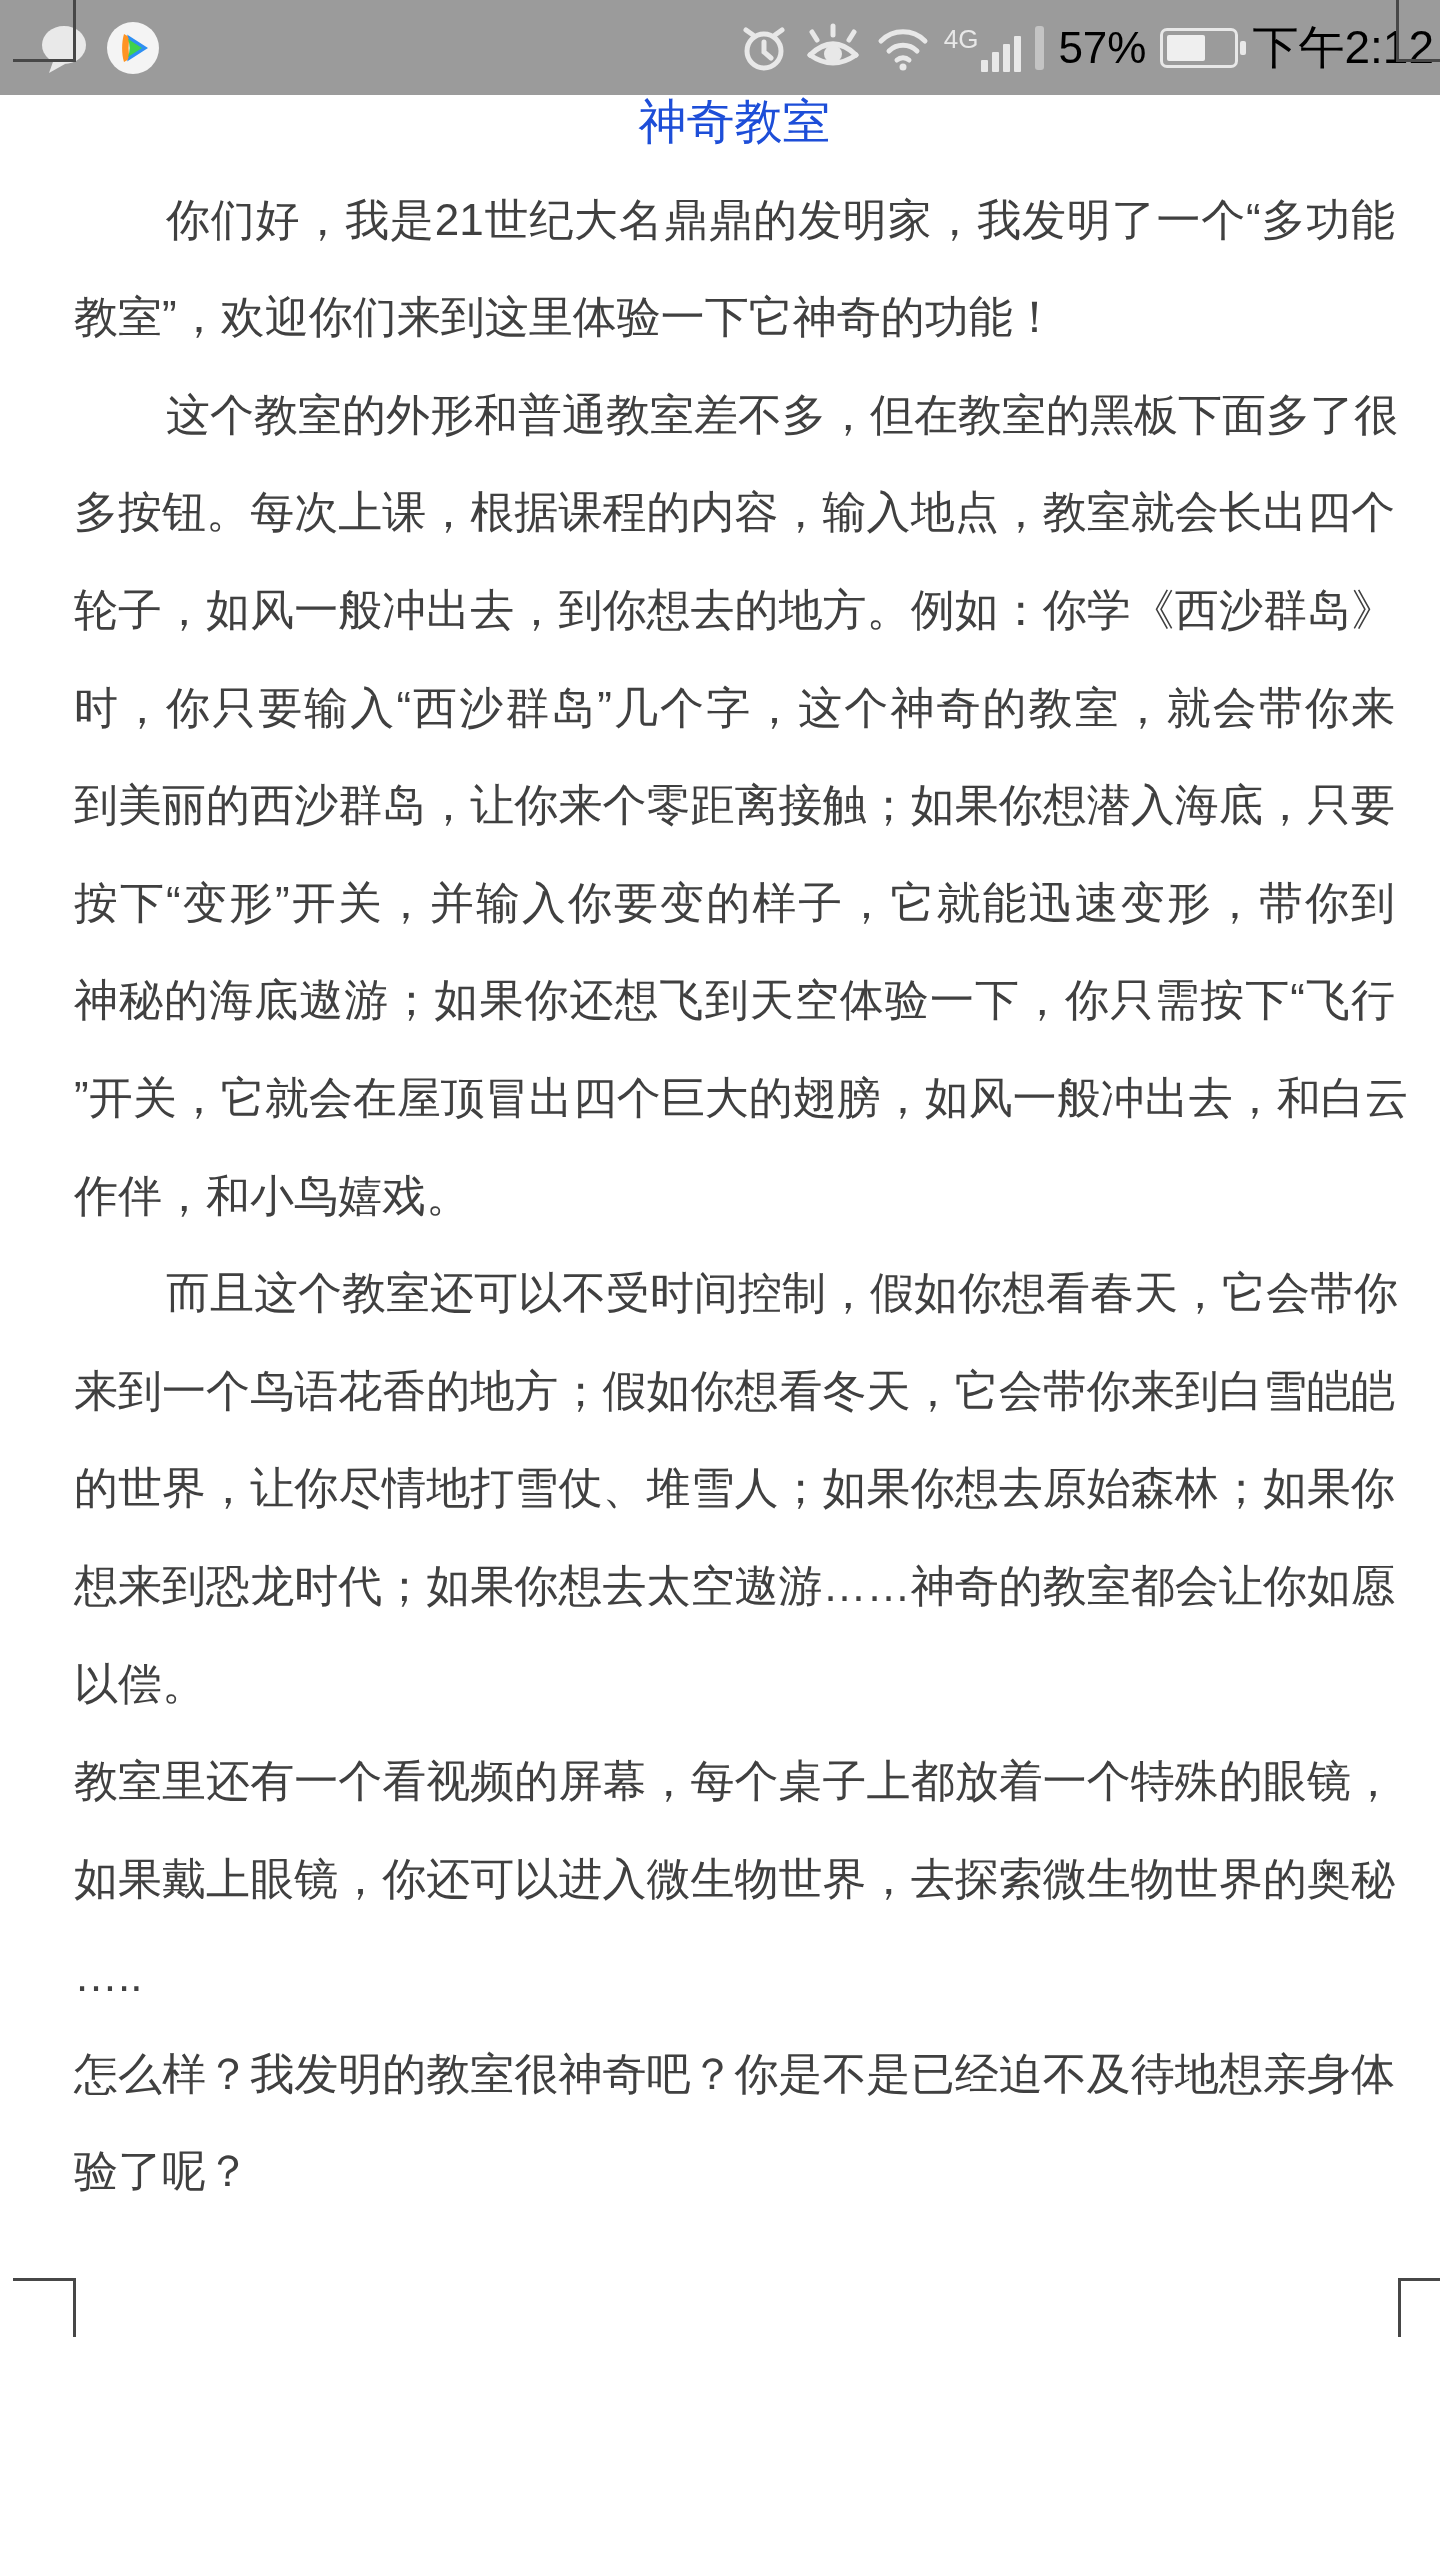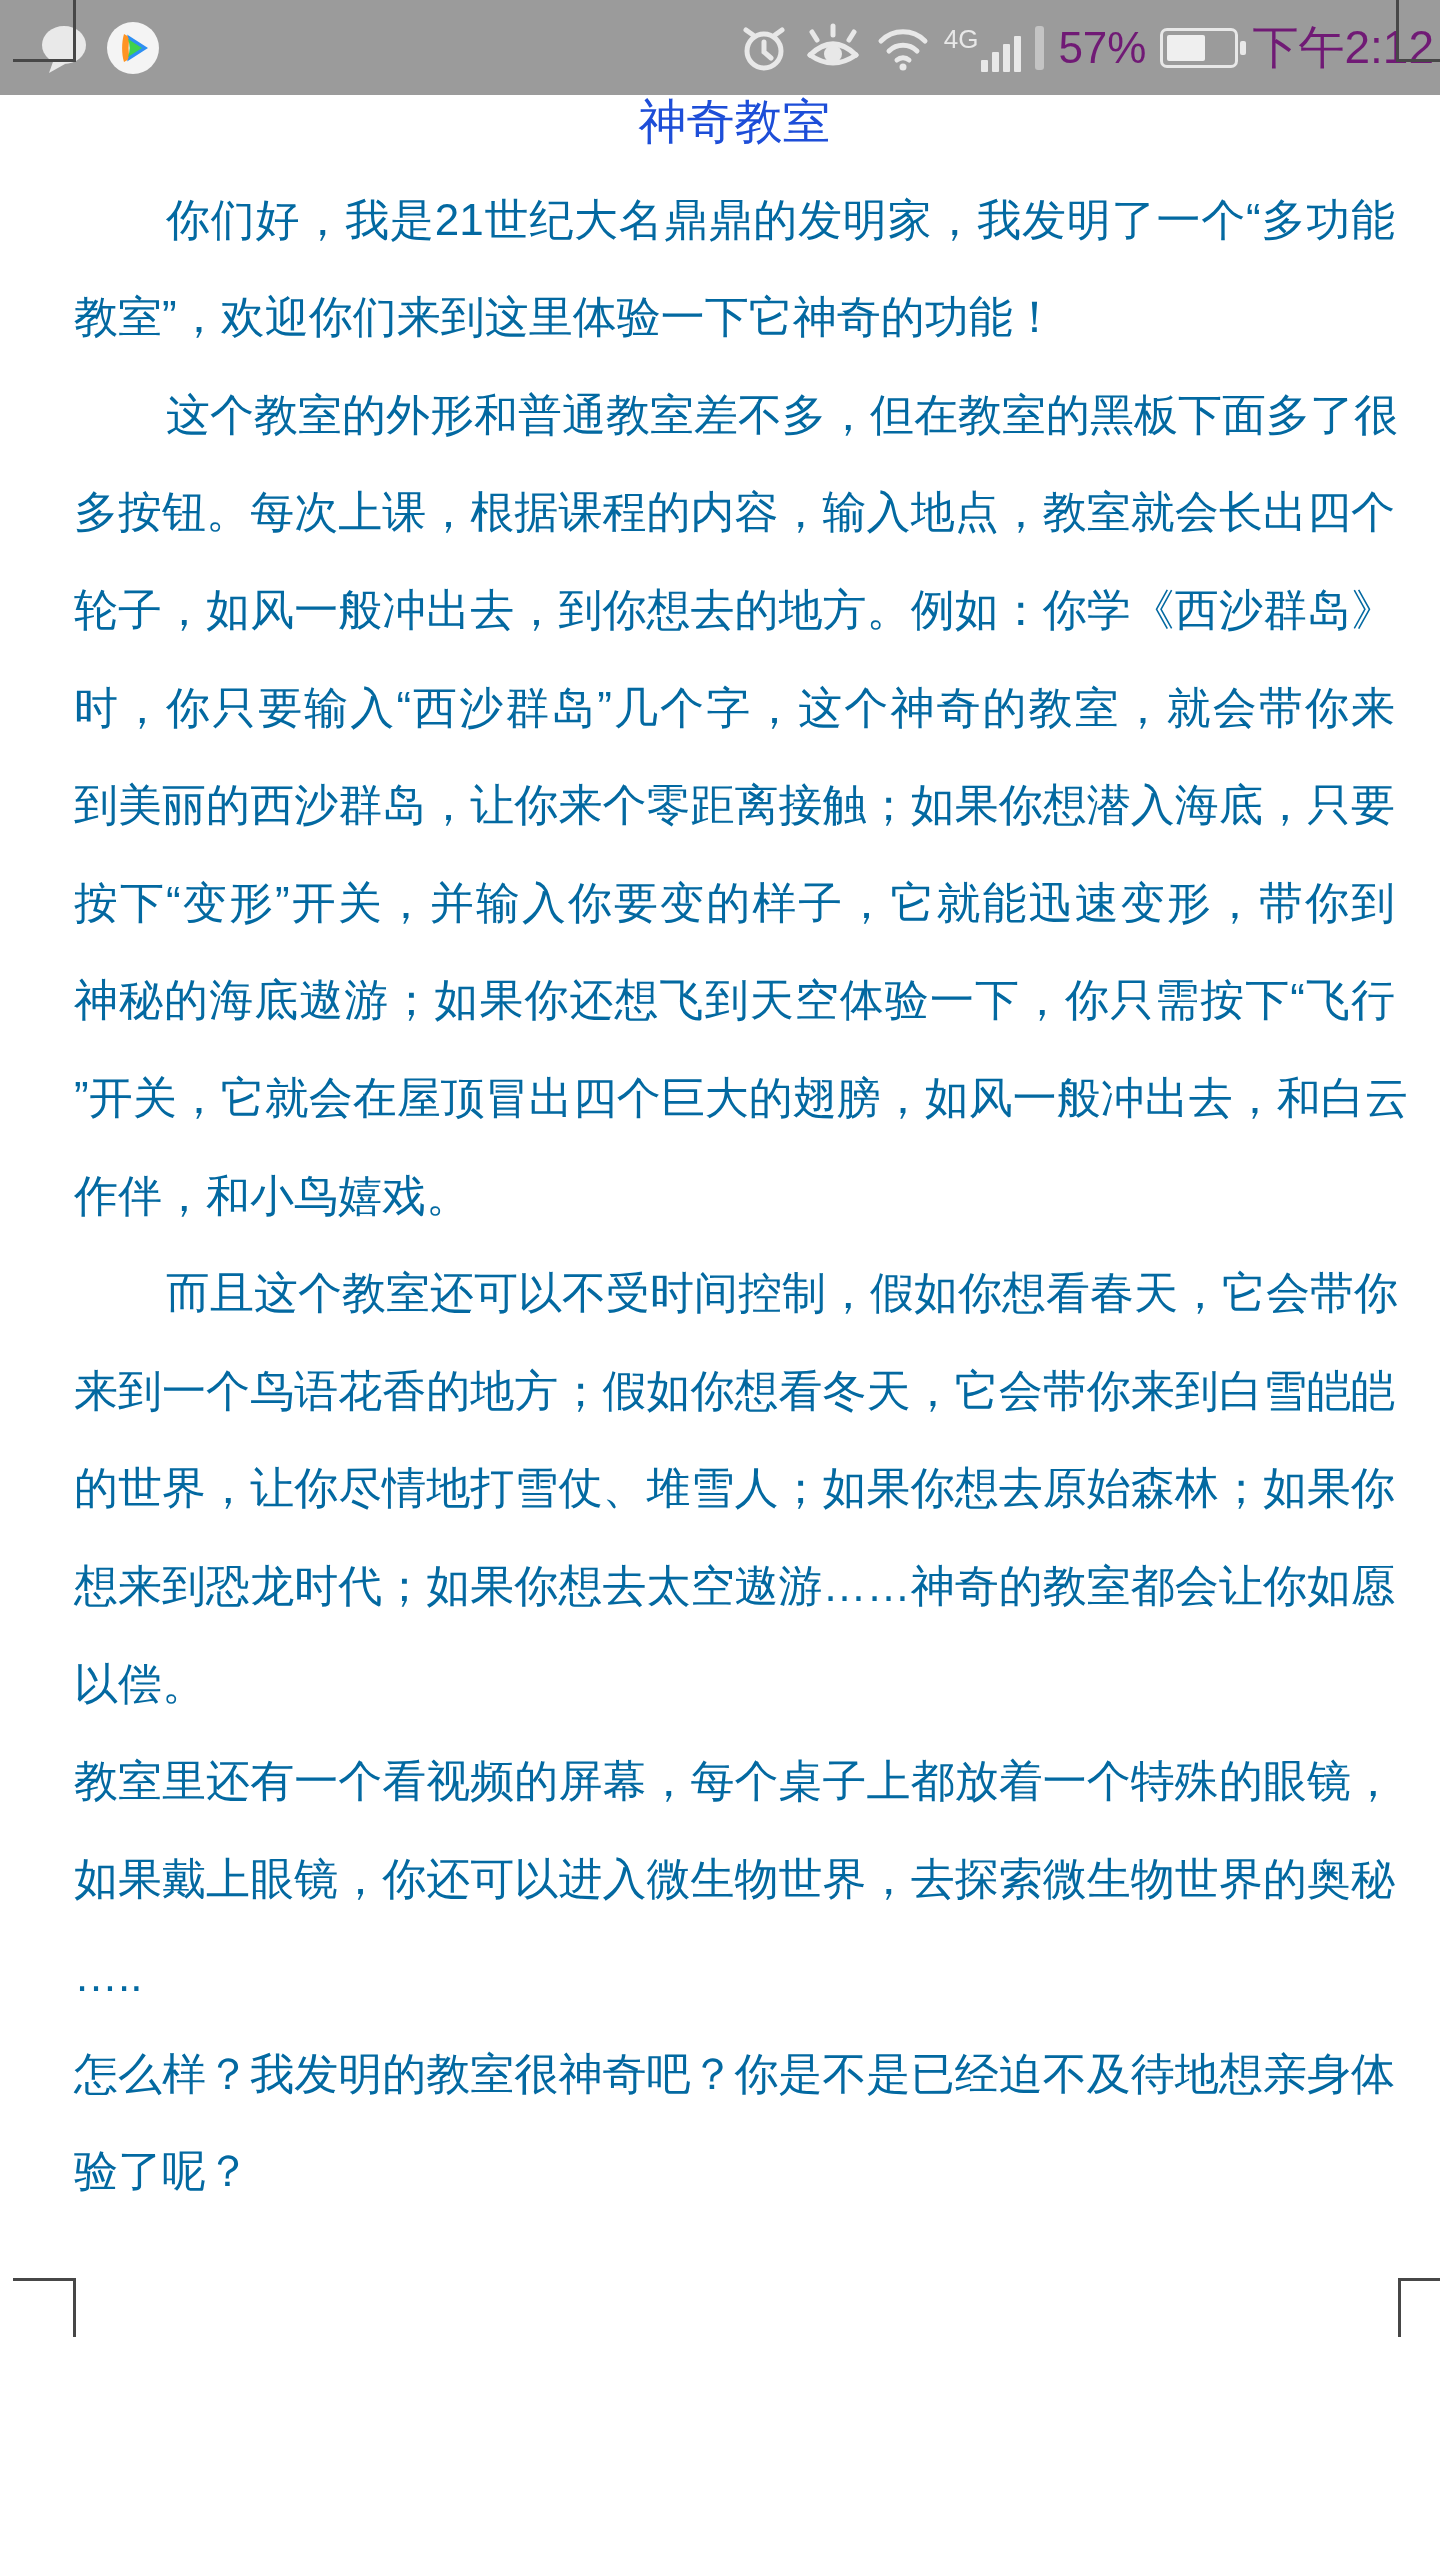--- a/index.html
+++ b/index.html
@@ -4,35 +4,35 @@
 <style>
   html,body{margin:0;padding:0;width:1440px;height:2560px;background:#ffffff;overflow:hidden;
             font-family:"Liberation Sans","DejaVu Sans",sans-serif;}
   .screen{position:relative;width:1440px;height:2560px;background:#ffffff;}
 
   
   .status-bar{position:absolute;left:0;top:0;width:1440px;height:95px;background:#9b9b9b;
               display:flex;align-items:center;z-index:5;box-sizing:border-box;padding:0 6px 0 38px;}
   .sicon{display:flex;align-items:center;justify-content:center;margin-right:16px;}
   .right-cluster{margin-left:auto;display:flex;align-items:center;gap:14px;text-align:right;}
-  .sb-text{color:#701a75;font-size:44px;line-height:95px;}
+  .sb-text{color:#000000;font-size:44px;line-height:95px;}
   .net{display:flex;align-items:flex-end;height:48px;}
   .net .gtype{color:#e8e8e8;font-size:26px;line-height:1;align-self:flex-start;margin-top:2px;margin-right:3px;}
   .bars{display:flex;align-items:flex-end;gap:4px;height:44px;}
   .bars i{display:block;width:7px;background:#e8e8e8;border-radius:1px;}
   .b1{height:12px}.b2{height:20px}.b3{height:28px}.b4{height:36px}
   .sim2{width:9px;height:44px;background:#c4c4c4;border-radius:3px;}
   .battery{position:relative;width:78px;height:40px;border:3px solid #e8e8e8;border-radius:7px;box-sizing:border-box;}
   .battery .fill{position:absolute;left:4px;top:4px;bottom:4px;width:38px;background:#efefef;border-radius:2px;}
   .battery .nub{position:absolute;right:-11px;top:10px;width:6px;height:14px;background:#e8e8e8;border-radius:2px;}
 
   
   .page{position:absolute;left:0;top:0;width:1440px;height:2560px;background:#ffffff;}
   .doc{position:absolute;left:74px;top:73px;width:1321px;z-index:2;}
-  .line{height:97.6px;line-height:97.6px;font-size:44px;color:#0369a1;
+  .line{height:97.6px;line-height:97.6px;font-size:44px;color:#404040;
         text-align:justify;text-align-last:justify;text-justify:inter-character;white-space:nowrap;}
   .line.plain{text-align:left;text-align-last:left;}
   .line.indent{padding-left:92px;}
   .line.title{font-size:48px;text-align:center;text-align-last:center;color:#1d4ed8;}
 
   
   .mark{position:absolute;z-index:10;box-sizing:border-box;border-color:#474747;}
   .mark.tl{left:13px;top:0;width:63px;height:62px;border-right:3px solid #474747;border-bottom:3px solid #474747;}
   .mark.tr{left:1396px;top:0;width:44px;height:62px;border-left:3px solid #474747;border-bottom:3px solid #474747;}
   .mark.bl{left:13px;top:2278px;width:63px;height:59px;border-right:3px solid #474747;border-top:3px solid #474747;}

